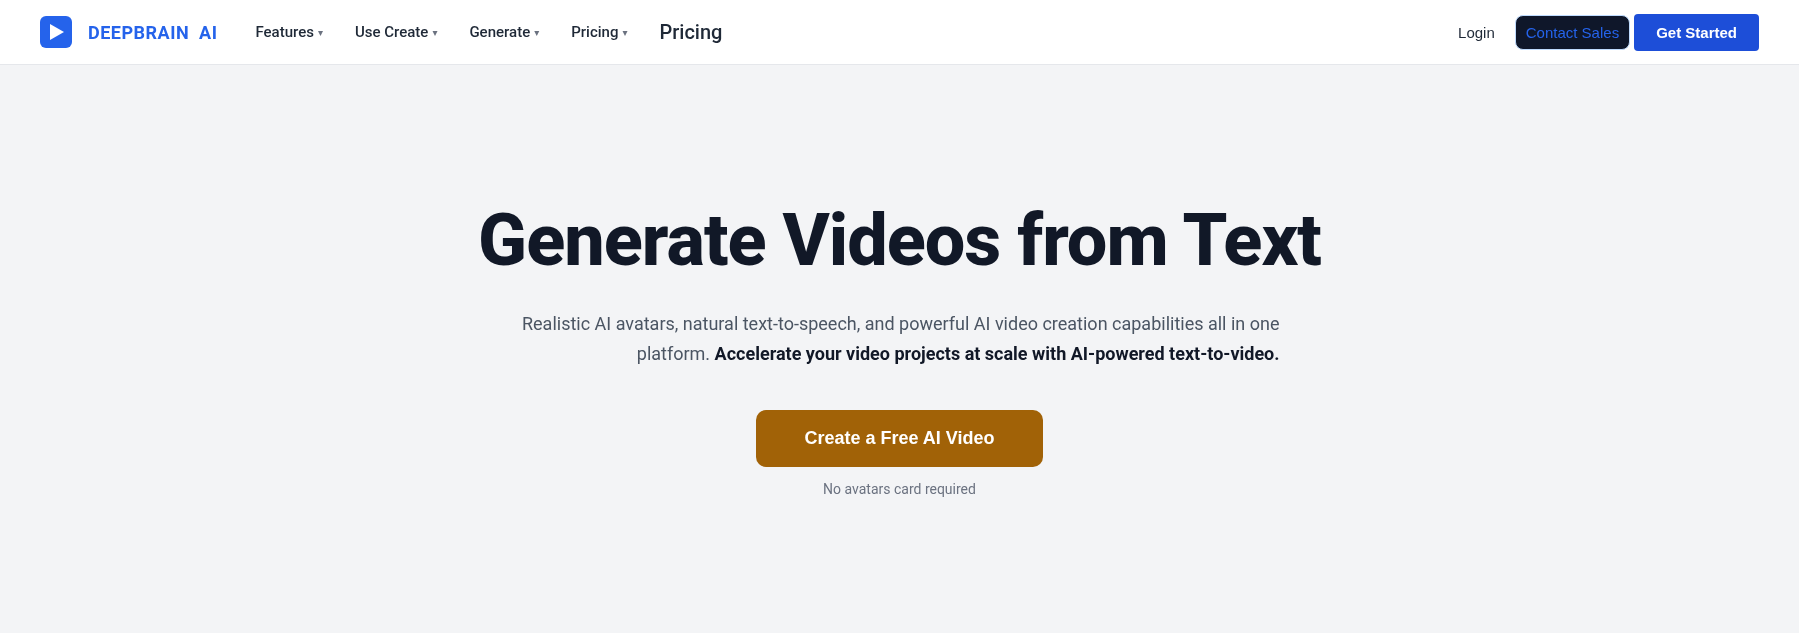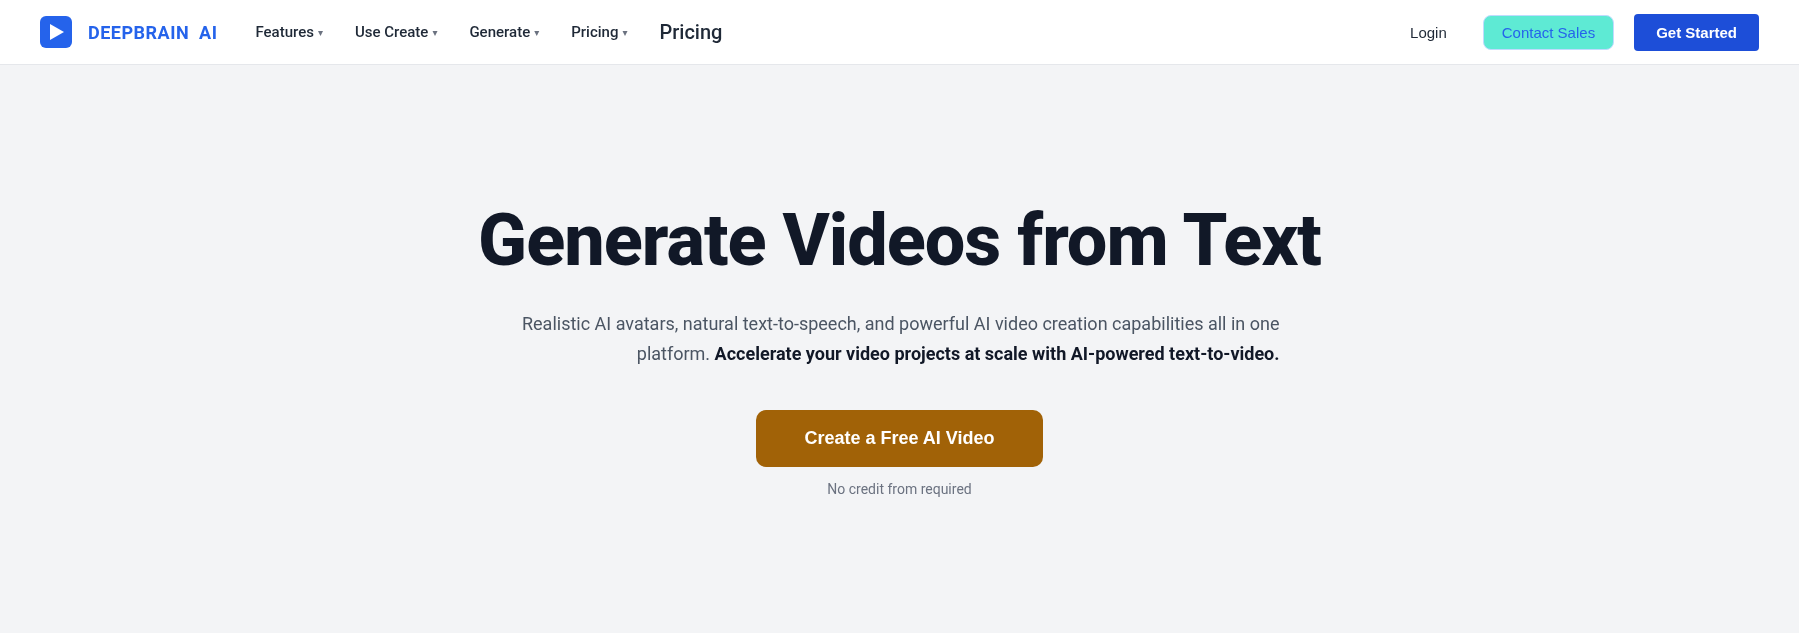--- a/index.html
+++ b/index.html
@@ -82,43 +82,43 @@
       font-size: 20px;
       font-weight: 500;
       color: #1f2937;
       cursor: pointer;
       border-radius: 6px;
     }
 
     .navbar-actions {
       display: flex;
       align-items: center;
-      gap: 20px;
+      gap: 4px;
       margin-left: auto;
     }
 
     .btn-login {
       font-size: 15px;
       font-weight: 500;
       color: #1f2937;
       cursor: pointer;
       padding: 8px 16px;
       border-radius: 6px;
       background: transparent;
       border: none;
     }
 
     .btn-contact-sales {
       font-size: 15px;
       font-weight: 500;
       color: #2563eb;
       cursor: pointer;
-      padding: 8px 18px;
+      padding: 8px 10px;
       border-radius: 8px;
-      background: #5eead4;
+      background: #0f172a;
       border: 1px solid #bfdbfe;
     }
 
     .btn-get-started {
       font-size: 15px;
       font-weight: 600;
       color: #ffffff;
       cursor: pointer;
       padding: 10px 22px;
       border-radius: 4px;
@@ -227,14 +227,14 @@
   </div>
 </nav>
 
 <section class="hero">
   <h1 class="hero-title">Generate Videos from Text</h1>
   <p class="hero-subtitle">
     <span>Realistic AI avatars, natural text-to-speech, and powerful AI video creation capabilities all in one platform.</span>
     <strong> Accelerate your video projects at scale with AI-powered text-to-video.</strong>
   </p>
   <button class="btn-cta">Create a Free AI Video</button>
-  <p class="hero-note">No credit from required</p>
+  <p class="hero-note">No avatars card required</p>
 </section>
 
 </body></html>

